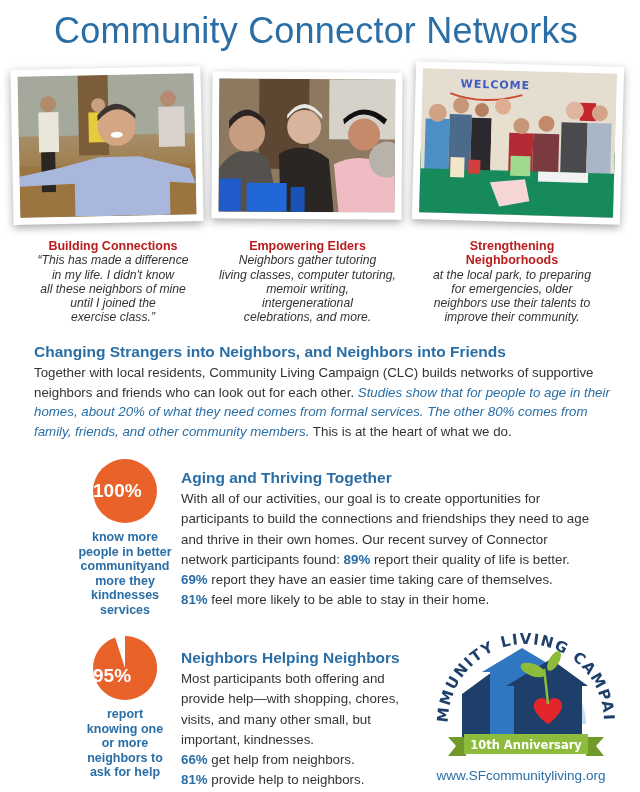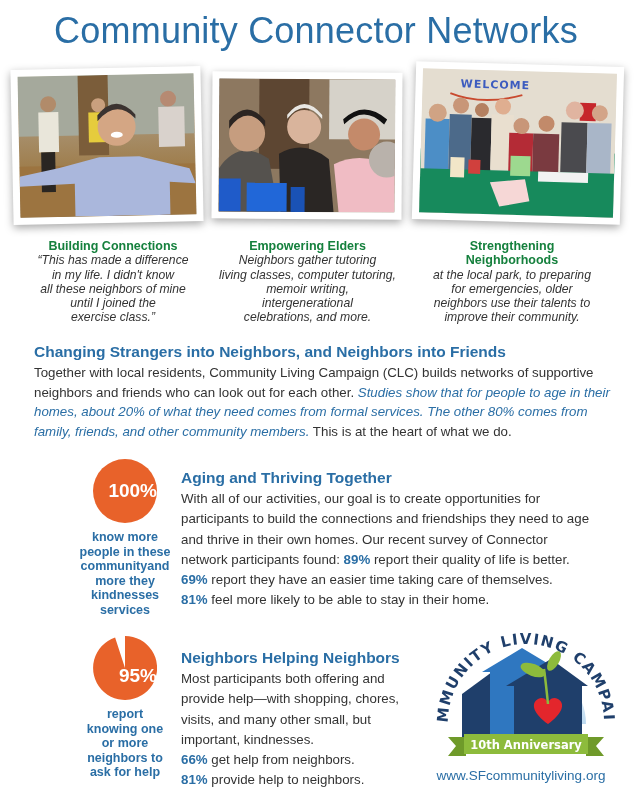--- a/index.html
+++ b/index.html
@@ -18,35 +18,35 @@
 
   
   .p1 .img { background: linear-gradient(180deg, #b7b9a8 0%, #a78f6c 40%, #9d7a46 70%, #8b6a3c 100%); }
   
   .p2 .img { background: linear-gradient(90deg, #6d5c4a 0%, #8a7660 40%, #c9c3b8 80%, #d8d4cc 100%); }
   
   .p3 .img { background: linear-gradient(180deg, #e7e1d6 0%, #ddd6c8 55%, #1f8a5c 56%, #16784f 100%); }
 
   .caps { position: absolute; top: 239px; left: 0; width: 640px; }
   .cap { position: absolute; text-align: center; font-size: 12.2px; line-height: 14.3px; }
-  .cap .h { color: #15803d; font-weight: bold; font-size: 12.5px; }
+  .cap .h { color: #b91c1c; font-weight: bold; font-size: 12.5px; }
   .cap .t { font-style: italic; color: #333; }
   .c1 { left: 28px; width: 170px; }
   .c2 { left: 215px; width: 185px; }
   .c3 { left: 422px; width: 180px; }
 
   .intro { position: absolute; left: 34px; top: 343px; width: 590px; }
   .intro .h { color: #2a6ea5; font-weight: bold; font-size: 15.5px; margin-bottom: 2px; }
   .intro .p { font-size: 13.3px; line-height: 19.5px; color: #333; }
   .intro .em { color: #2a6ea5; font-style: italic; }
 
   .stat { position: absolute; text-align: center; }
   .stat .circle { width: 64px; height: 64px; margin: 0 auto; position: relative; }
   .stat .num { position: absolute; left: 0; top: 0; width: 64px; height: 64px; line-height: 64px;
-    color: #fff; font-weight: bold; font-size: 19px; text-align: right; }
+    color: #fff; font-weight: bold; font-size: 19px; text-align: left; }
   .stat .lbl { color: #2a6ea5; font-weight: bold; font-size: 12.5px; line-height: 14.5px; margin-top: 7px; }
   .s1 { left: 70px; top: 459px; width: 110px; }
   .s2 { left: 75px; top: 636px; width: 100px; }
 
   .blk { position: absolute; left: 181px; }
   .blk .h { color: #2a6ea5; font-weight: bold; font-size: 15.5px; margin-bottom: 2px; }
   .blk .p { font-size: 13.3px; line-height: 20.3px; color: #333; }
   .blk .k { color: #2a6ea5; font-weight: bold; }
   .b1 { top: 469px; width: 415px; }
   .b2 { top: 649px; width: 240px; }
@@ -172,21 +172,21 @@
 
 <div class="stat s1">
   <div class="circle">
     <svg width="64" height="64" viewBox="0 0 64 64">
       <circle cx="32" cy="32" r="32" fill="#e8622a"></circle>
     </svg>
     <div class="num">100%</div>
   </div>
   <div class="lbl">
     <div>know more</div>
-    <div>people in these</div>
+    <div>people in better</div>
     <div>communityand</div>
     <div>more they</div>
     <div>kindnesses</div>
     <div>services</div>
   </div>
 </div>
 
 <div class="blk b1">
   <div class="h">Aging and Thriving Together</div>
   <p class="p"><span>With all of our activities, our goal is to create opportunities for participants to build the connections and friendships they need to age and thrive in their own homes. Our recent survey of Connector network participants found: </span><span class="k">89%</span><span> report their quality of life is better.</span><br><span class="k">69%</span><span> report they have an easier time taking care of themselves.</span><br><span class="k">81%</span><span> feel more likely to be able to stay in their home.</span></p>

